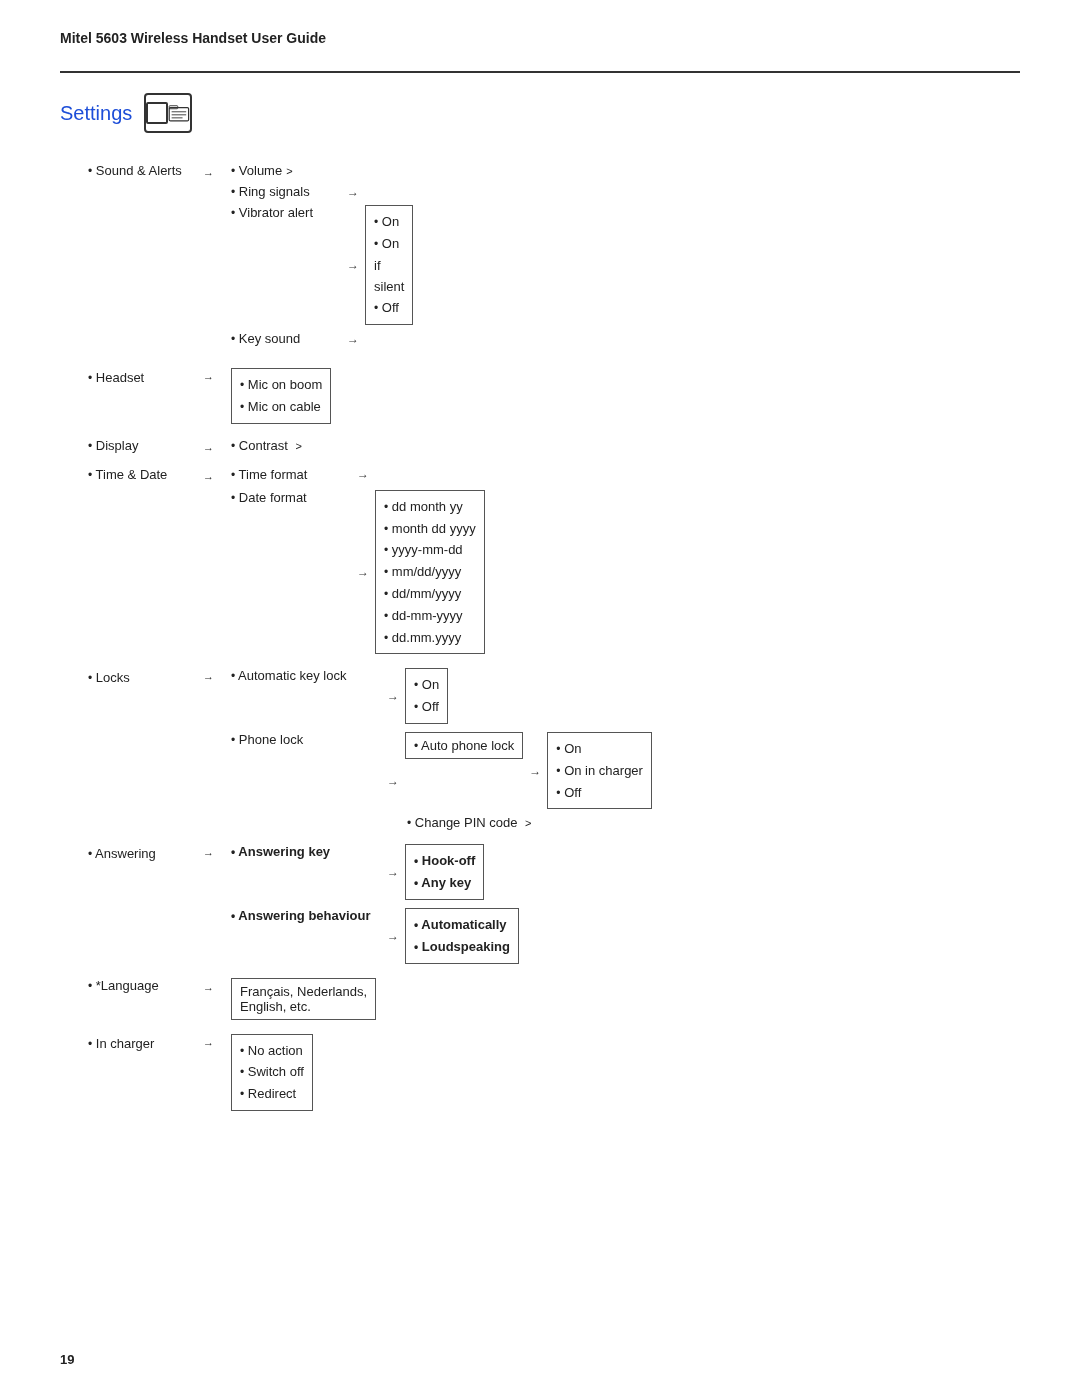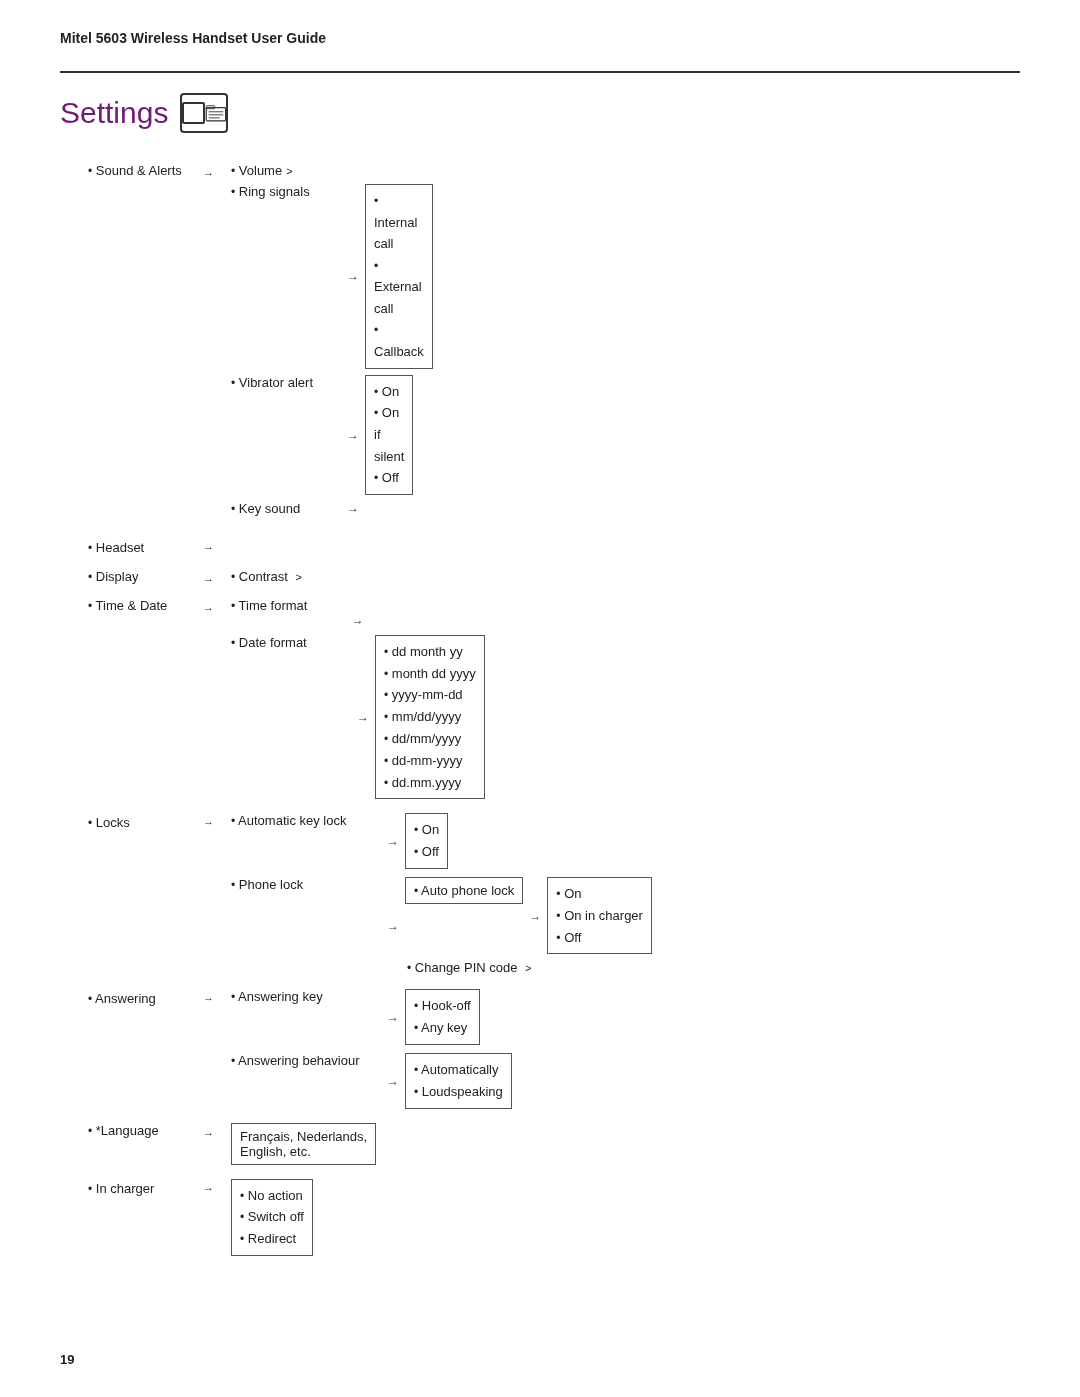--- a/index.html
+++ b/index.html
@@ -23,22 +23,22 @@
       font-weight: bold;
     }
 
     .page-title-row {
       display: flex;
       align-items: center;
       gap: 12px;
       margin-bottom: 30px;
     }
     .page-title {
-      font-size: 30px;
-      color: #701a75;
+      font-size: 20px;
+      color: #1d4ed8;
       font-weight: normal;
     }
     .settings-icon-box {
       width: 48px;
       height: 40px;
       border: 2px solid #333;
       border-radius: 4px;
       display: flex;
       align-items: center;
       justify-content: center;
@@ -132,25 +132,20 @@
     <div class="col-l2">
 
       <div style="display:flex;align-items:center;margin-bottom:6px;">
         <span><span class="bullet">•</span> Volume</span>
         <span style="font-size:11px;margin-left:4px;">&gt;</span>
       </div>
 
       <div style="display:flex;align-items:flex-start;margin-bottom:6px;">
         <span style="min-width:110px;"><span class="bullet">•</span> Ring signals</span>
         <span class="arrow">→</span>
-        <div class="inner-box">
-          <span class="inner-item"><span class="bullet">•</span> Internal call</span>
-          <span class="inner-item"><span class="bullet">•</span> External call</span>
-          <span class="inner-item"><span class="bullet">•</span> Callback</span>
-        </div>
       </div>
 
       <div style="display:flex;align-items:flex-start;margin-bottom:6px;">
         <span style="min-width:110px;"><span class="bullet">•</span> Vibrator alert</span>
         <span class="arrow">→</span>
         <div class="inner-box">
           <span class="inner-item"><span class="bullet">•</span> On</span>
           <span class="inner-item"><span class="bullet">•</span> On if silent</span>
           <span class="inner-item"><span class="bullet">•</span> Off</span>
         </div>
@@ -161,41 +156,47 @@
         <span class="arrow">→</span>
       </div>
     </div>
   </div>
 
   <div class="row-group" style="margin-bottom:14px;">
     <div class="col-l1" style="padding-top:2px;">
       <span class="bullet">•</span> Headset
     </div>
     <div class="col-arr" style="padding-top:2px;">→</div>
+    <div class="col-l2">
+      <div class="inner-box" style="display:inline-block;">
+        <span class="inner-item"><span class="bullet">•</span> Mic on boom</span>
+        <span class="inner-item"><span class="bullet">•</span> Mic on cable</span>
+      </div>
+    </div>
   </div>
 
   <div class="row-group" style="margin-bottom:14px;">
     <div class="col-l1">
       <span class="bullet">•</span> Display
     </div>
     <div class="col-arr">→</div>
     <div>
       <span><span class="bullet">•</span> Contrast</span>
       <span style="font-size:11px;margin-left:4px;">&gt;</span>
     </div>
   </div>
 
   <div class="row-group" style="margin-bottom:14px;">
     <div class="col-l1">
       <span class="bullet">•</span> Time &amp; Date
     </div>
     <div class="col-arr">→</div>
     <div style="display:flex;flex-direction:column;gap:8px;">
 
-      <div style="display:flex;align-items:flex-start;flex-direction:column;">
+      <div style="display:flex;align-items:flex-start;">
         <span style="min-width:120px;"><span class="bullet">•</span> Time format</span>
         <span class="arrow">→</span>
       </div>
 
       <div style="display:flex;align-items:flex-start;">
         <span style="min-width:120px;"><span class="bullet">•</span> Date format</span>
         <span class="arrow">→</span>
         <div class="inner-box">
           <span class="inner-item"><span class="bullet">•</span> dd month yy</span>
           <span class="inner-item"><span class="bullet">•</span> month dd yyyy</span>
@@ -249,21 +250,21 @@
         </div>
       </div>
     </div>
   </div>
 
   <div class="row-group" style="margin-bottom:14px;">
     <div class="col-l1" style="padding-top:2px;">
       <span class="bullet">•</span> Answering
     </div>
     <div class="col-arr" style="padding-top:2px;">→</div>
-    <div style="display:flex;flex-direction:column;gap:8px;">
+    <div style="display:flex;flex-direction:column;gap:8px;font-weight:bold;">
 
       <div style="display:flex;align-items:flex-start;">
         <span style="min-width:150px;"><span class="bullet">•</span> Answering key</span>
         <span class="arrow">→</span>
         <div class="inner-box">
           <span class="inner-item"><span class="bullet">•</span> Hook-off</span>
           <span class="inner-item"><span class="bullet">•</span> Any key</span>
         </div>
       </div>
 

